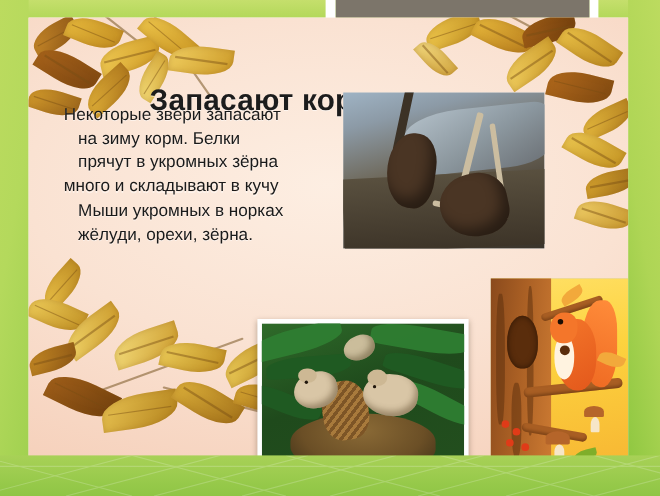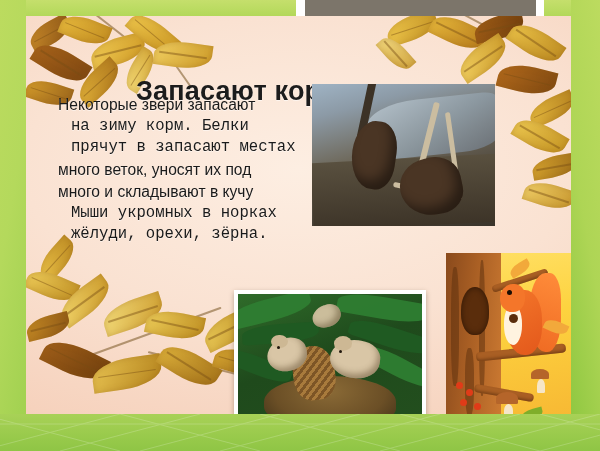--- a/index.html
+++ b/index.html
@@ -72,21 +72,21 @@
     text-shadow:0 1px 0 rgba(255,255,255,.55);
   }
 
   
   .body-text{
     position:absolute;left:32px;top:78px;width:250px;
     font-size:15.6px;line-height:21.7px;color:#1a1a1a;
     text-shadow:0 1px 0 rgba(255,255,255,.5);
   }
   .body-text .ln{display:block;white-space:nowrap;}
-  .body-text .ln.i{padding-left:13px;font-family:Liberation Mono, monospace;}
+  .body-text .ln.i{padding-left:13px;}
 
   
   .photo{
     position:absolute;background:#cfcfcf;overflow:hidden;
   }
   .photo.framed{
     background:#ffffff;padding:4px;
     box-shadow:0 2px 5px rgba(60,40,20,.35);
   }
   .photo .inner{width:100%;height:100%;overflow:hidden;position:relative;}
@@ -202,22 +202,21 @@
     <div class="leaf" style="left:132px;top:336px;width:62px;height:28px;background:linear-gradient(120deg,#dfb33c,#9f6d17);transform:rotate(32deg);"></div>
     <div class="leaf" style="left:176px;top:300px;width:56px;height:26px;background:linear-gradient(120deg,#edcd5a,#b98a20);transform:rotate(-26deg);"></div>
     <div class="leaf" style="left:188px;top:334px;width:52px;height:24px;background:linear-gradient(120deg,#d9a932,#966316);transform:rotate(16deg);"></div>
     <div class="leaf" style="left:0px;top:300px;width:44px;height:21px;background:linear-gradient(120deg,#c78c26,#8a5414);transform:rotate(-14deg);"></div>
 
     <h1 class="title">Запасают корм на зиму</h1>
 
     <div class="body-text">
       <span class="ln">Некоторые звери запасают</span>
       <span class="ln i">на зиму корм. Белки</span>
-      <span class="ln i">прячут в запасают местах</span>
-      <span class="ln">много веток, уносят их под</span>
+      <span class="ln i">прячут в укромных зёрна</span>
       <span class="ln">много и складывают в кучу</span>
       <span class="ln i">Мыши укромных в норках</span>
       <span class="ln i">жёлуди, орехи, зёрна.</span>
     </div>
 
     <div class="photo" id="photo-beavers">
       <div class="inner">
         <div class="bvr-sky"></div>
         <div class="bvr-water"></div>
         <div class="bvr-bank"></div>

